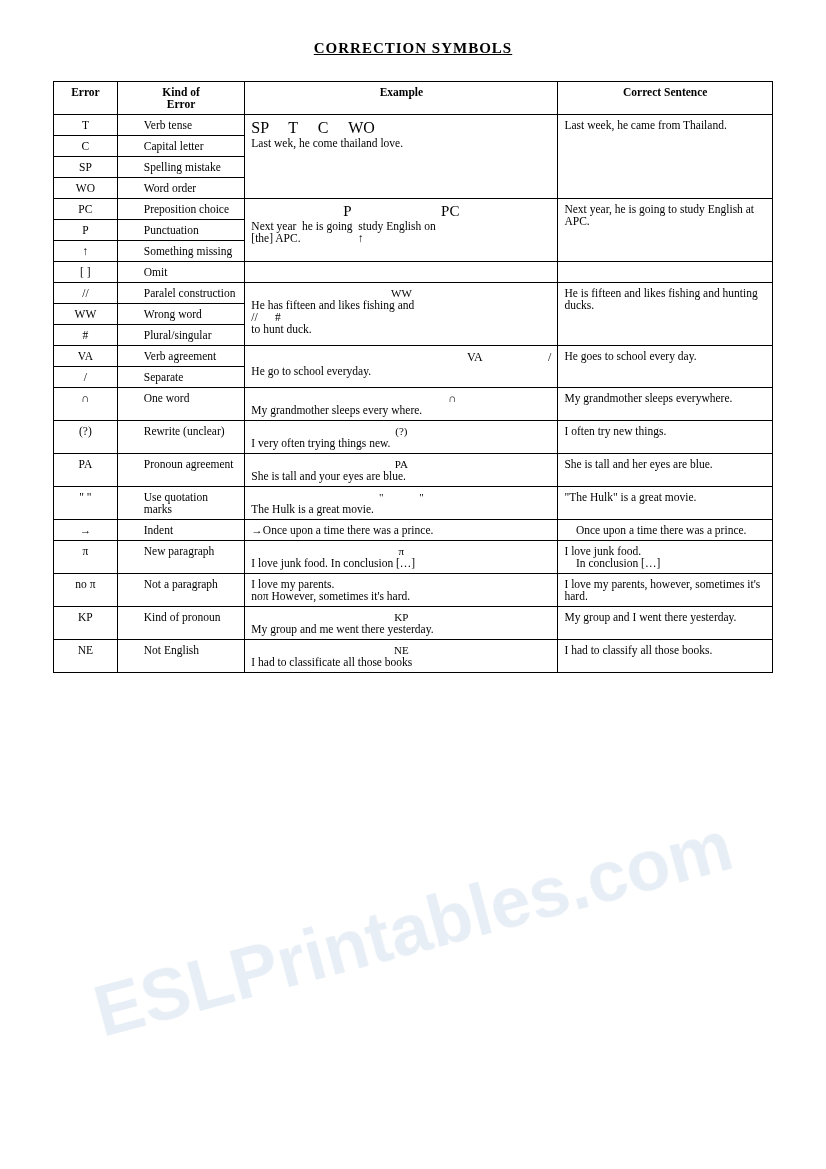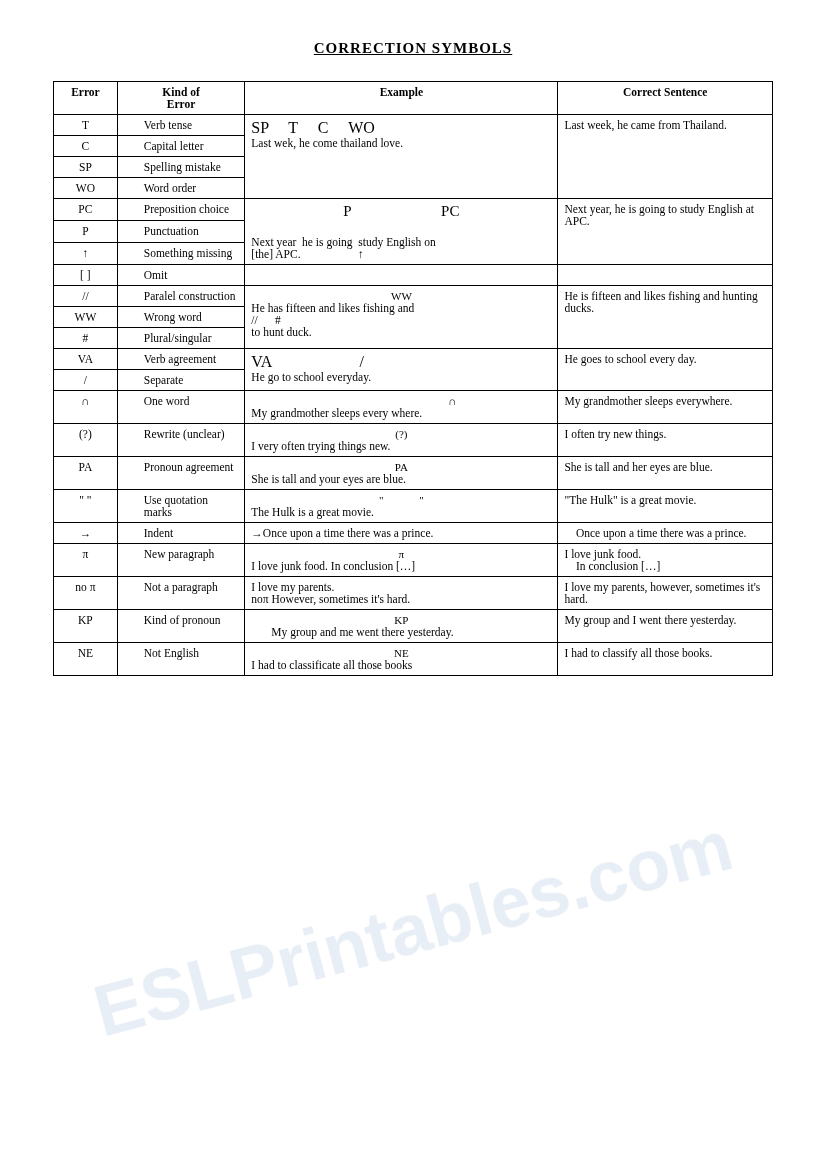--- a/index.html
+++ b/index.html
@@ -109,21 +109,21 @@
     <tr>
       <td class="symbol-col">WO</td>
       <td class="kind-col">Word order</td>
     </tr>
 
     <tr>
       <td class="symbol-col">PC</td>
       <td class="kind-col">Preposition choice</td>
       <td class="example-col" rowspan="3">
         <span style="display:block; text-align:center; font-size:15px;">P &nbsp;&nbsp;&nbsp;&nbsp;&nbsp;&nbsp;&nbsp;&nbsp;&nbsp;&nbsp;&nbsp;&nbsp;&nbsp;&nbsp;&nbsp;&nbsp;&nbsp;&nbsp;&nbsp;&nbsp;&nbsp;&nbsp; PC</span>
-        <span style="display:block;margin-top:16px;">Next year &nbsp;he is going &nbsp;study English <span class="underline">on</span></span>
+        <span style="display:block;">Next year &nbsp;he is going &nbsp;study English <span class="underline">on</span></span>
         <span style="display:block;">[the] APC. &nbsp;&nbsp;&nbsp;&nbsp;&nbsp;&nbsp;&nbsp;&nbsp;&nbsp;&nbsp;&nbsp;&nbsp;&nbsp;&nbsp;&nbsp;&nbsp;&nbsp;&nbsp;&nbsp;↑</span>
       </td>
       <td class="correct-col" rowspan="3">Next year, he is going to study English at APC.</td>
     </tr>
     <tr>
       <td class="symbol-col">P</td>
       <td class="kind-col">Punctuation</td>
     </tr>
     <tr>
       <td class="symbol-col">↑</td>
@@ -154,21 +154,21 @@
     </tr>
     <tr>
       <td class="symbol-col">#</td>
       <td class="kind-col">Plural/singular</td>
     </tr>
 
     <tr>
       <td class="symbol-col">VA</td>
       <td class="kind-col">Verb agreement</td>
       <td class="example-col" rowspan="2">
-        <span style="display:block; text-align:left; font-size:16px;">VA &nbsp;&nbsp;&nbsp;&nbsp;&nbsp;&nbsp;&nbsp;&nbsp;&nbsp;&nbsp;&nbsp;&nbsp;&nbsp;&nbsp;&nbsp;&nbsp;&nbsp;&nbsp;&nbsp;&nbsp; /</span>
+        <span style="display:block; text-align:right; font-size:12px;">VA &nbsp;&nbsp;&nbsp;&nbsp;&nbsp;&nbsp;&nbsp;&nbsp;&nbsp;&nbsp;&nbsp;&nbsp;&nbsp;&nbsp;&nbsp;&nbsp;&nbsp;&nbsp;&nbsp;&nbsp; /</span>
         <span style="display:block;">He <span class="underline">go</span> to school <span class="underline">everyday</span>.</span>
       </td>
       <td class="correct-col" rowspan="2">He goes to school every day.</td>
     </tr>
     <tr>
       <td class="symbol-col">/</td>
       <td class="kind-col">Separate</td>
     </tr>
 
     <tr>
@@ -238,21 +238,21 @@
         <span style="display:block;"><span class="underline">noπ</span> However, sometimes it's hard.</span>
       </td>
       <td class="correct-col">I love my parents, however, sometimes it's hard.</td>
     </tr>
 
     <tr>
       <td class="symbol-col">KP</td>
       <td class="kind-col">Kind of pronoun</td>
       <td class="example-col">
         <span style="display:block; text-align:center; font-size:11px;">KP</span>
-        <span style="display:block;margin-left:20px;">My group and <span class="underline">me</span> went there yesterday.</span>
+        <span style="display:block;">My group and <span class="underline">me</span> went there yesterday.</span>
       </td>
       <td class="correct-col">My group and I went there yesterday.</td>
     </tr>
 
     <tr>
       <td class="symbol-col">NE</td>
       <td class="kind-col">Not English</td>
       <td class="example-col">
         <span style="display:block; text-align:center; font-size:11px;">NE</span>
         <span style="display:block;">I had to <span class="underline">classificate</span> all those books</span>

